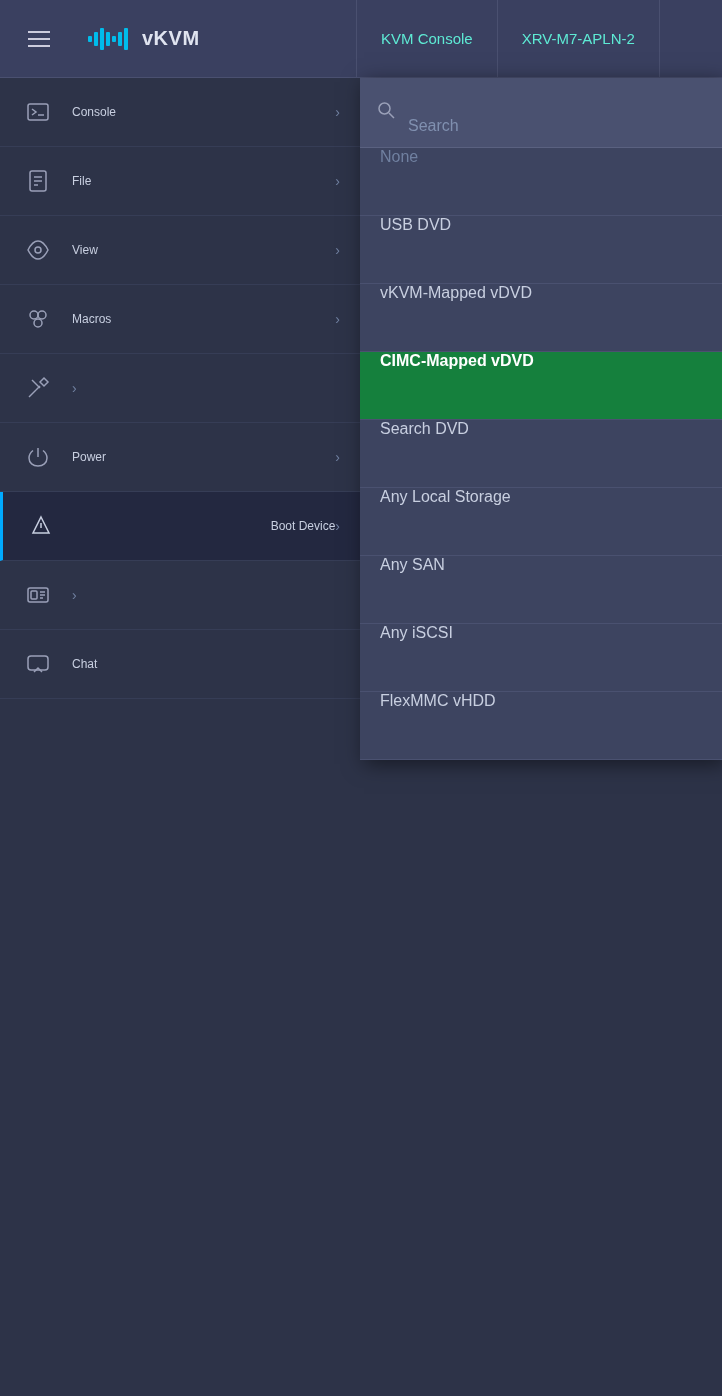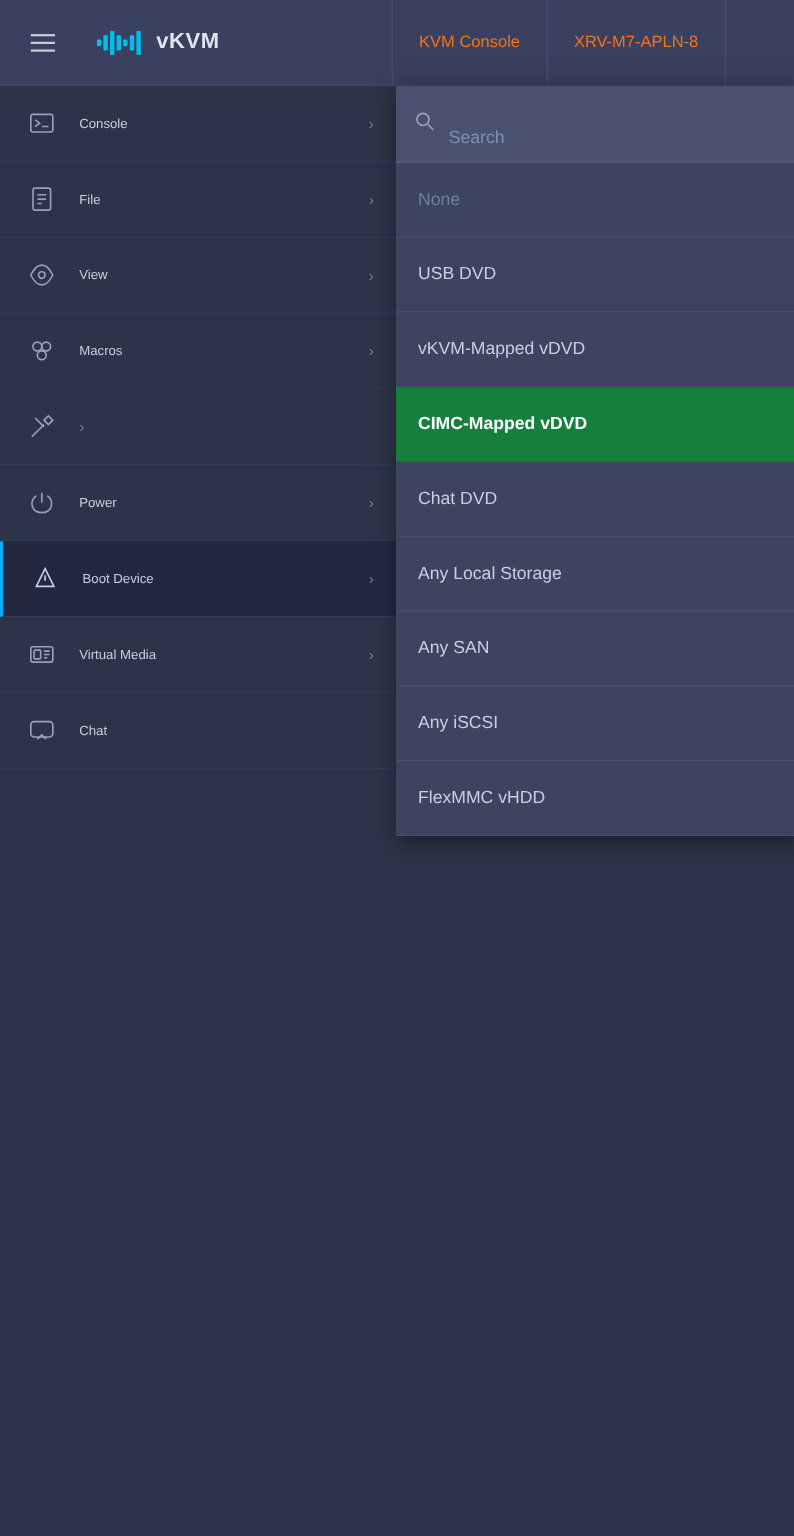--- a/index.html
+++ b/index.html
@@ -62,21 +62,21 @@
       display: flex;
       align-items: center;
       height: 100%;
       flex: 1;
     }
     .header-tab {
       padding: 0 24px;
       height: 100%;
       display: flex;
       align-items: center;
-      color: #f97316;
+      color: #5eead4;
       font-size: 15px;
       cursor: pointer;
       border-right: 1px solid #4a5070;
     }
     .header-tab:first-child {
       border-left: 1px solid #4a5070;
     }
 
     
     .sidebar {
@@ -92,20 +92,21 @@
       align-items: center;
       height: 69px;
       padding: 0 20px;
       cursor: pointer;
       border-bottom: 1px solid #363d56;
       position: relative;
     }
     .sidebar-item.active {
       background: #232840;
       border-left: 3px solid #00aaff;
+      text-align: right;
     }
     .sidebar-icon {
       width: 36px;
       height: 36px;
       display: flex;
       align-items: center;
       justify-content: center;
       color: #9aa0b8;
       font-size: 20px;
       flex-shrink: 0;
@@ -168,21 +169,20 @@
       width: 100%;
       margin-top: 26px;
     }
     .search-input::placeholder {
       color: #8090b0;
     }
     .dropdown-item {
       padding: 0 20px;
       height: 68px;
       display: flex;
-      align-items: center;
       color: #c8cfe0;
       font-size: 16px;
       cursor: pointer;
       border-bottom: 1px solid #4a5170;
     }
     .dropdown-item.selected {
       background: #15803d;
       font-weight: bold;
       color: #ffffff;
     }
@@ -221,21 +221,21 @@
       <rect x="30" y="4" width="4" height="14" fill="#00bceb" rx="1"></rect>
       <rect x="36" y="0" width="4" height="22" fill="#00bceb" rx="1"></rect>
     </svg>
     <span class="brand-name">vKVM</span>
   </div>
   <div class="header-tabs">
     <div class="header-tab">
       <span>KVM Console</span>
     </div>
     <div class="header-tab">
-      <span>XRV-M7-APLN-8</span>
+      <span>XRV-M7-APLN-2</span>
     </div>
   </div>
 </div>
 
 <div class="sidebar">
 
   <div class="sidebar-item">
     <div class="sidebar-icon">
       <svg width="24" height="24" viewBox="0 0 24 24" fill="none">
         <rect x="2" y="4" width="20" height="16" rx="2" stroke="#9aa0b8" stroke-width="1.5"></rect>
@@ -320,21 +320,20 @@
   <div class="sidebar-item">
     <div class="sidebar-icon">
       <svg width="24" height="24" viewBox="0 0 24 24" fill="none">
         <rect x="2" y="5" width="20" height="14" rx="2" stroke="#9aa0b8" stroke-width="1.5"></rect>
         <rect x="5" y="8" width="6" height="8" rx="1" stroke="#9aa0b8" stroke-width="1.5"></rect>
         <line x1="14" y1="9" x2="19" y2="9" stroke="#9aa0b8" stroke-width="1.5"></line>
         <line x1="14" y1="12" x2="19" y2="12" stroke="#9aa0b8" stroke-width="1.5"></line>
         <line x1="14" y1="15" x2="17" y2="15" stroke="#9aa0b8" stroke-width="1.5"></line>
       </svg>
     </div>
-    <span class="sidebar-label">Virtual Media</span>
     <span class="sidebar-arrow">›</span>
   </div>
 
   <div class="sidebar-item">
     <div class="sidebar-icon">
       <svg width="24" height="24" viewBox="0 0 24 24" fill="none">
         <rect x="2" y="4" width="20" height="14" rx="3" stroke="#9aa0b8" stroke-width="1.5"></rect>
         <polyline points="8,20 12,16 16,20" stroke="#9aa0b8" stroke-width="1.5" fill="none"></polyline>
       </svg>
     </div>
@@ -367,21 +366,21 @@
 
   <div class="dropdown-item">
     <span>vKVM-Mapped vDVD</span>
   </div>
 
   <div class="dropdown-item selected">
     <span>CIMC-Mapped vDVD</span>
   </div>
 
   <div class="dropdown-item">
-    <span>Chat DVD</span>
+    <span>Search DVD</span>
   </div>
 
 
   <div class="dropdown-item">
     <span>Any Local Storage</span>
   </div>
 
   <div class="dropdown-item">
     <span>Any SAN</span>
   </div>

